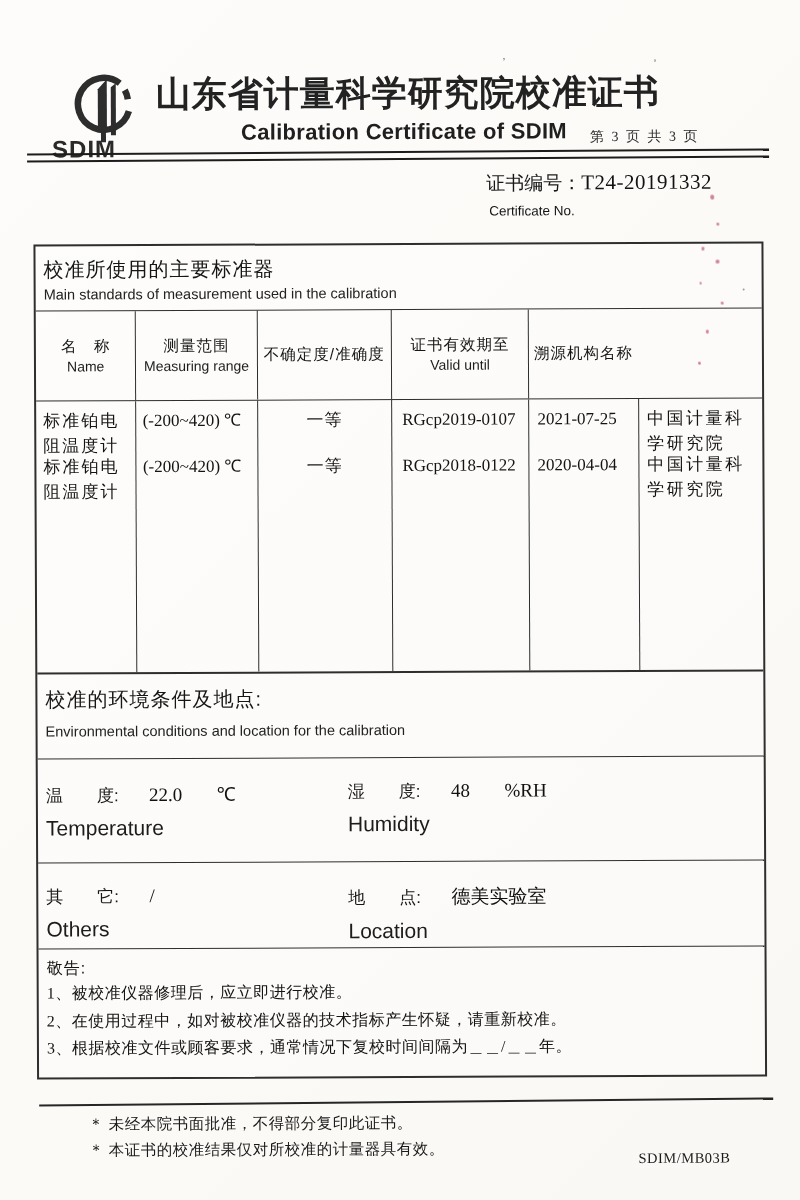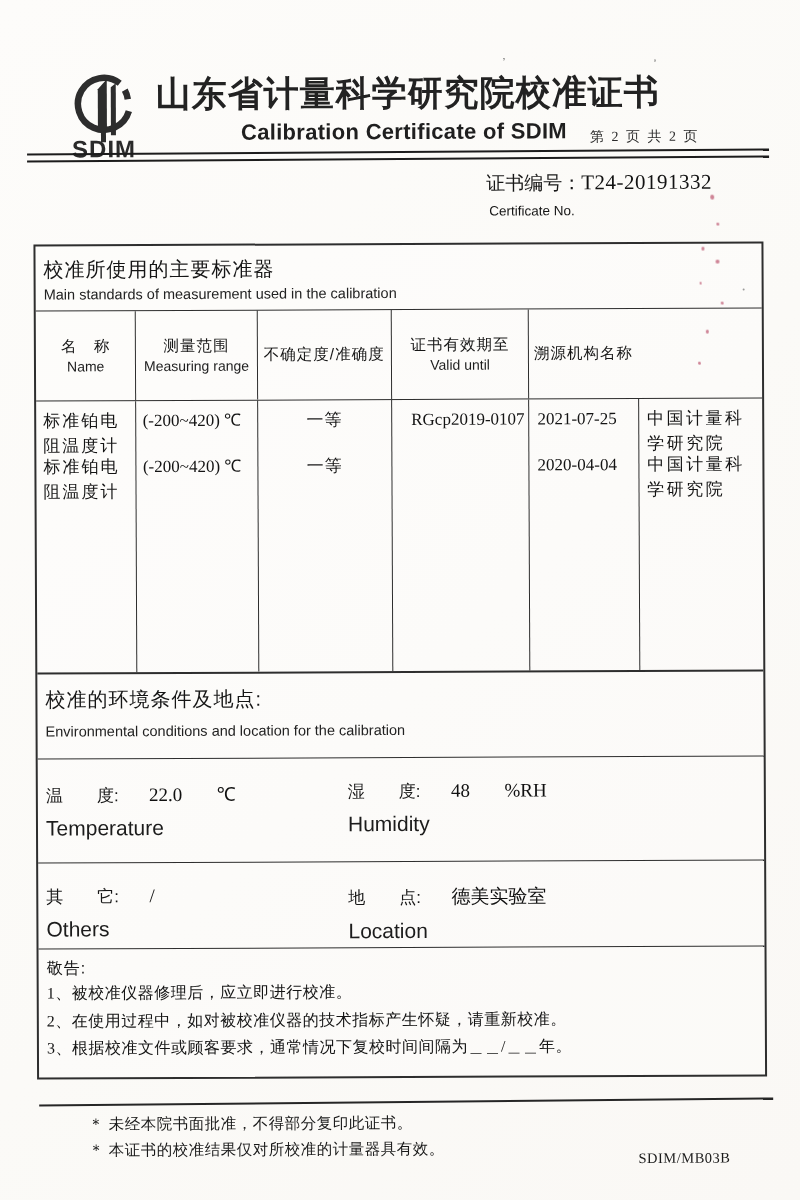--- a/index.html
+++ b/index.html
@@ -14,21 +14,21 @@
     position:relative;
     width:800px;height:1200px;
     background:linear-gradient(135deg,#fdfcfa 0%,#fbfaf7 55%,#faf8f5 100%);
   }
   .tilt{
     position:absolute;inset:0;
     transform:rotate(-0.25deg);
     transform-origin:50% 50%;
   }
   
-  .logo{position:absolute;left:54px;top:72px;width:104px;text-align:center;}
+  .logo{position:absolute;left:54px;top:72px;width:104px;text-align:left;}
   .logo svg{display:block;margin:0 auto;}
   .logo-text{font-weight:bold;font-size:24px;letter-spacing:1px;color:#2a2a2a;margin-top:-10px;font-family:"Liberation Sans",sans-serif;}
   .title-cn{
     position:absolute;left:158px;top:70px;width:496px;text-align:center;
     font-family:"Liberation Serif",serif;font-weight:600;font-size:35px;color:#222;
     letter-spacing:1px;white-space:nowrap;
   }
   .title-en{
     position:absolute;left:158px;top:119px;width:496px;text-align:center;
     font-weight:700;font-size:22px;color:#1f1f1f;letter-spacing:0.3px;white-space:nowrap;
@@ -73,21 +73,21 @@
   .std-grid-body{flex:0 0 272px;border-top:1.5px solid #2e2e2e;box-sizing:border-box;}
   .b-cell{
     border-left:1.5px solid #2e2e2e;box-sizing:border-box;
     padding-top:7px;
   }
   .b-cell:first-child{border-left:none;}
   .entry{height:46px;font-size:17px;line-height:1.48;color:#141414;}
   .cell-name .entry{padding:0 4px 0 7px;letter-spacing:2px;}
   .cell-range .entry{font-family:"Liberation Serif",serif;padding-left:6px;white-space:nowrap;}
   .cell-acc .entry{text-align:center;letter-spacing:1px;}
-  .cell-cert .entry{font-family:"Liberation Serif",serif;padding-left:19px;}
+  .cell-cert .entry{font-family:"Liberation Serif",serif;padding-left:10px;}
   .cell-date .entry{font-family:"Liberation Serif",serif;padding-left:8px;}
   .cell-inst .entry{padding:0 4px 0 8px;letter-spacing:2.5px;}
   .sec-env-title{height:86px;box-sizing:border-box;border-top:2px solid #2e2e2e;padding:12px 10px 0 8px;}
   .sec-env-title .sec-title-en{margin-top:10px;}
   .pair-row{position:relative;box-sizing:border-box;border-top:1.5px solid #2e2e2e;}
   .sec-temp{height:104px;}
   .sec-others{height:86px;}
   .pair-block{position:absolute;top:22px;}
   .pb-left{left:8px;}
   .pb-right{left:310px;}
@@ -131,21 +131,21 @@
         <g fill="#2d2d2d">
           <polygon points="33,16 42,6 42,58 33,58"></polygon>
           <polygon points="46,14 51,10 51,62 46,62"></polygon>
           <rect x="36" y="58" width="5" height="11"></rect>
         </g>
       </svg>
       <div class="logo-text">SDIM</div>
     </div>
     <div class="title-cn">山东省计量科学研究院校准证书</div>
     <div class="title-en">Calibration Certificate of SDIM</div>
-    <div class="page-ind">第 2 页 共 2 页</div>
+    <div class="page-ind">第 3 页 共 3 页</div>
     <div class="double-rule"></div>
 
     <div class="cert-block">
       <div class="cert-line">
         <span class="cert-label-cn">证书编号：</span><span class="cert-number">T24-20191332</span>
       </div>
       <div class="cert-label-en">Certificate No.</div>
     </div>
 
     <div class="main-box">
@@ -184,20 +184,21 @@
         <div class="b-cell cell-range">
           <div class="entry">(-200~420) ℃</div>
           <div class="entry">(-200~420) ℃</div>
         </div>
         <div class="b-cell cell-acc">
           <div class="entry">一等</div>
           <div class="entry">一等</div>
         </div>
         <div class="b-cell cell-cert">
           <div class="entry">RGcp2019-0107</div>
+          <div class="entry">RGcp2018-0122</div>
         </div>
         <div class="b-cell cell-date">
           <div class="entry">2021-07-25</div>
           <div class="entry">2020-04-04</div>
         </div>
         <div class="b-cell cell-inst">
           <div class="entry">中国计量科学研究院</div>
           <div class="entry">中国计量科学研究院</div>
         </div>
       </div>

